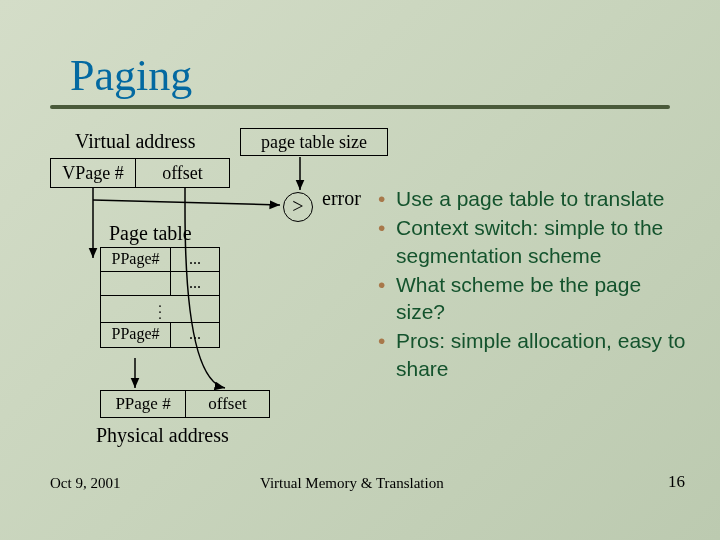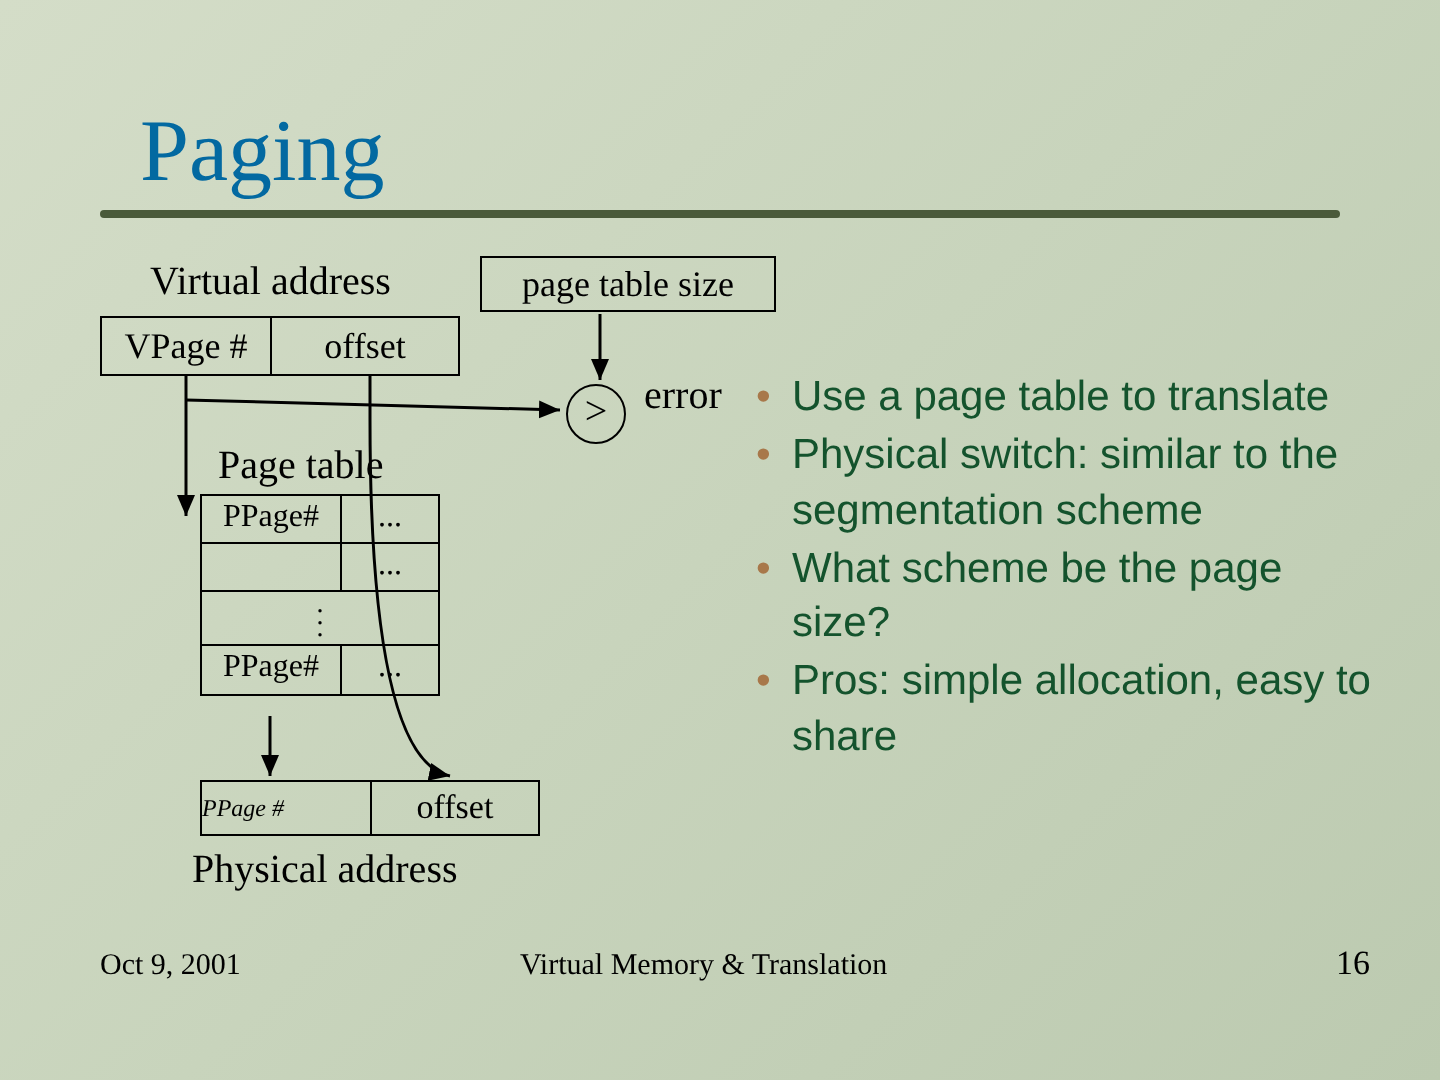--- a/index.html
+++ b/index.html
@@ -129,24 +129,23 @@
     top: 390px;
     left: 100px;
     width: 170px;
     height: 28px;
     border: 1.5px solid #000;
     display: flex;
   }
   .pa-left {
     width: 85px;
     border-right: 1.5px solid #000;
-    text-align: left;
-    font-size: 12px;
-    line-height: 26px;
-    font-style: italic;
+    text-align: center;
+    font-size: 17px;
+    line-height: 26px;
   }
   .pa-right {
     flex: 1;
     text-align: center;
     font-size: 17px;
     line-height: 26px;
   }
   .phys-addr-label {
     position: absolute;
     top: 424px;
@@ -235,21 +234,21 @@
 </div>
 
 <div class="phys-addr-box">
   <div class="pa-left">PPage #</div>
   <div class="pa-right">offset</div>
 </div>
 <div class="phys-addr-label">Physical address</div>
 
 <ul class="bullets">
   <li>Use a page table to translate</li>
-  <li>Physical switch: similar to the segmentation scheme</li>
+  <li>Context switch: simple to the segmentation scheme</li>
   <li>What scheme be the page size?</li>
   <li>Pros: simple allocation, easy to share</li>
 </ul>
 
 <div class="footer-date">Oct 9, 2001</div>
 <div class="footer-center">Virtual Memory &amp; Translation</div>
 <div class="footer-num">16</div>
 
 <svg class="arrows">
   <defs>

